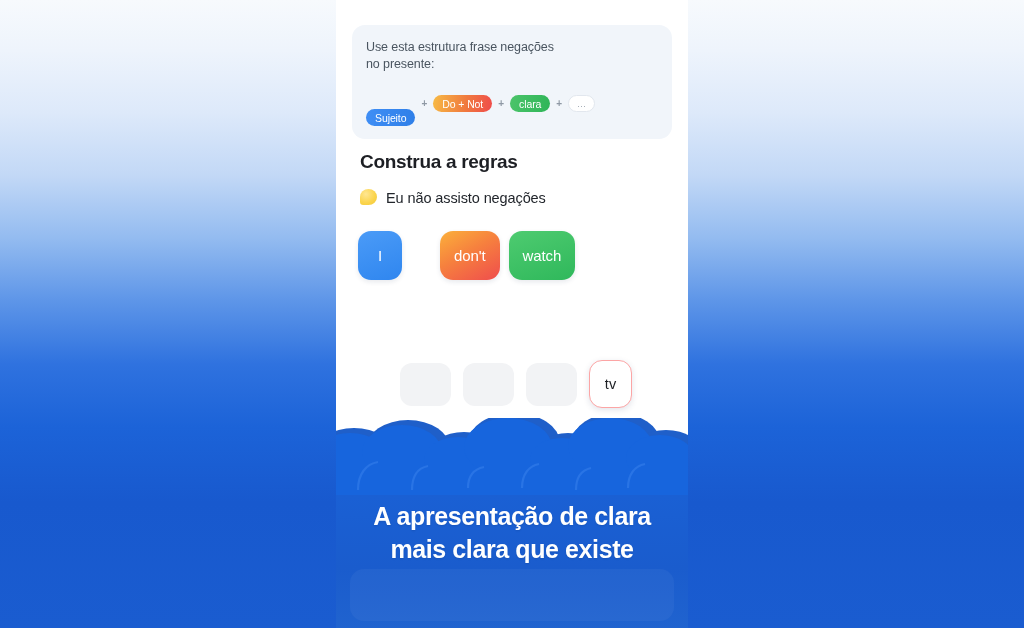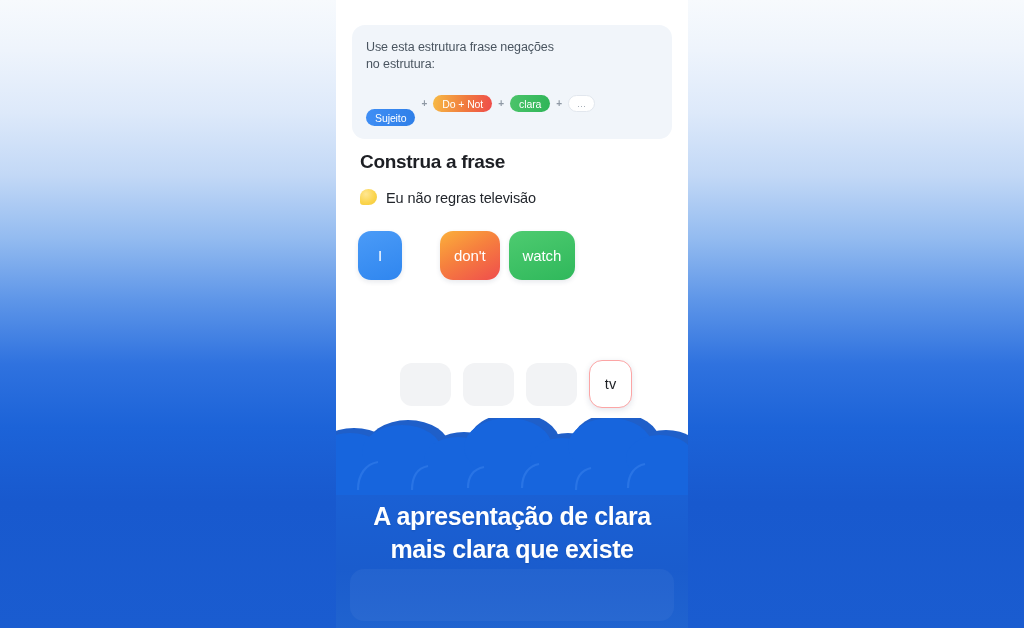--- a/index.html
+++ b/index.html
@@ -241,40 +241,40 @@
 <body>
 
 <div id="stage">
 
   <div id="phone">
 
     <div id="phone-white"></div>
 
     <div class="rule-card">
       <div class="rule-text">Use esta estrutura frase negações</div>
-      <div class="rule-text">no estrutura:</div>
+      <div class="rule-text">no presente:</div>
 
       <div class="chip-row">
         <span class="chip chip-subject">Sujeito</span>
         <span class="plus">+</span>
         <span class="chip chip-donot">Do + Not</span>
         <span class="plus">+</span>
         <span class="chip chip-verb">clara</span>
         <span class="plus">+</span>
         <span class="chip chip-more">...</span>
       </div>
     </div>
 
-    <div class="exercise-title">Construa a frase</div>
+    <div class="exercise-title">Construa a regras</div>
 
     <div class="prompt-row">
       <span class="bubble-icon">
           <span class="b1"></span>
         </span>
-      <span class="prompt-text">Eu não regras televisão</span>
+      <span class="prompt-text">Eu não assisto negações</span>
     </div>
 
     <div class="word-row">
       <div class="word-tile w-blue">I</div>
       <div class="word-tile w-orange">don't</div>
       <div class="word-tile w-green">watch</div>
     </div>
 
     <div class="slot-row">
       <div class="slot-empty"></div>

